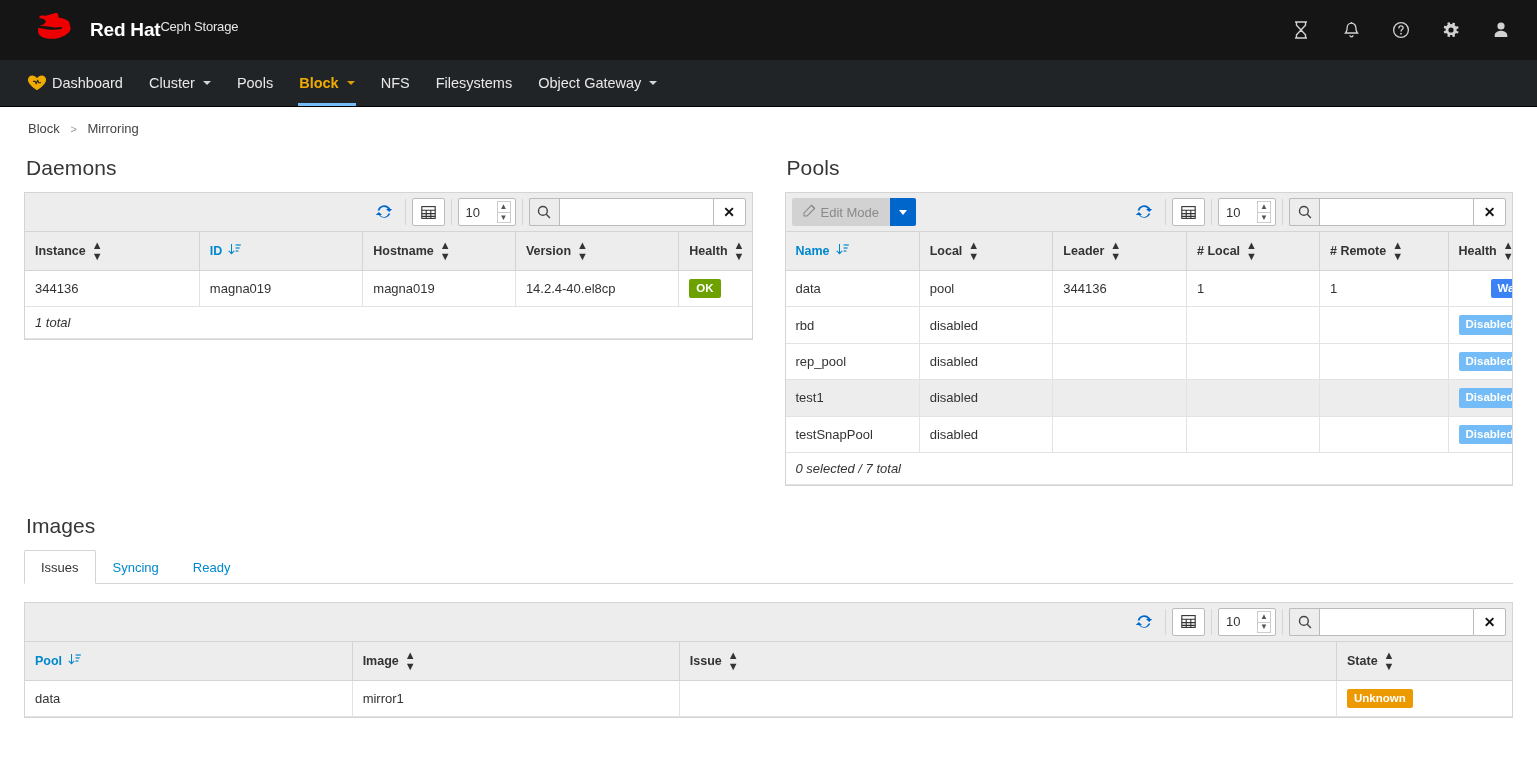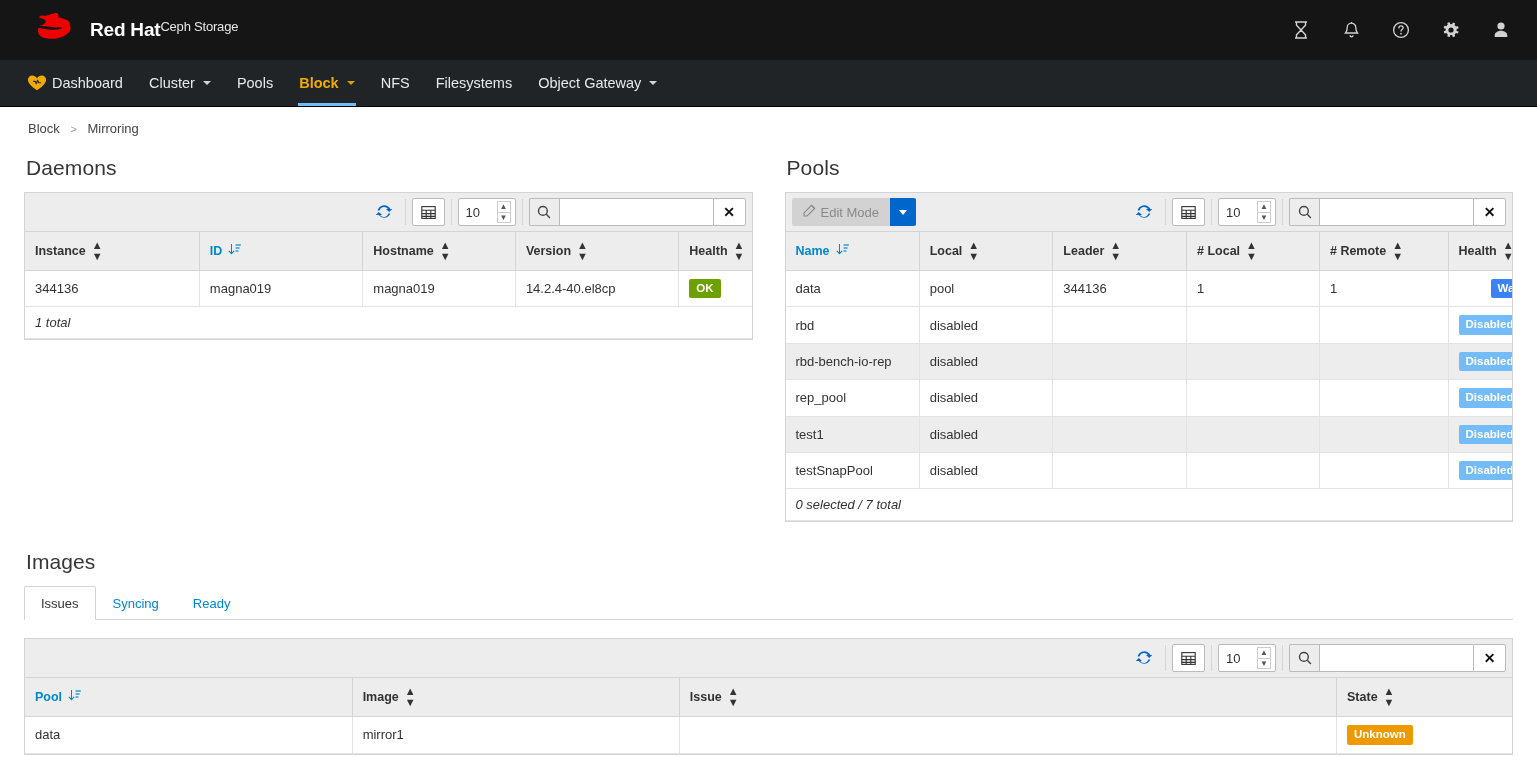--- a/index.html
+++ b/index.html
@@ -454,28 +454,20 @@
             <tr>
               <td>data</td>
               <td>pool</td>
               <td>344136</td>
               <td>1</td>
               <td>1</td>
               <td class="cell-right"><span class="badge badge-warning">Warning</span></td>
             </tr>
             <tr>
               <td>rbd</td>
-              <td>disabled</td>
-              <td></td>
-              <td></td>
-              <td></td>
-              <td class="cell-right"><span class="badge badge-disabled">Disabled</span></td>
-            </tr>
-            <tr class="odd">
-              <td>rbd-bench-io-rep</td>
               <td>disabled</td>
               <td></td>
               <td></td>
               <td></td>
               <td class="cell-right"><span class="badge badge-disabled">Disabled</span></td>
             </tr>
             <tr>
               <td>rep_pool</td>
               <td>disabled</td>
               <td></td>

